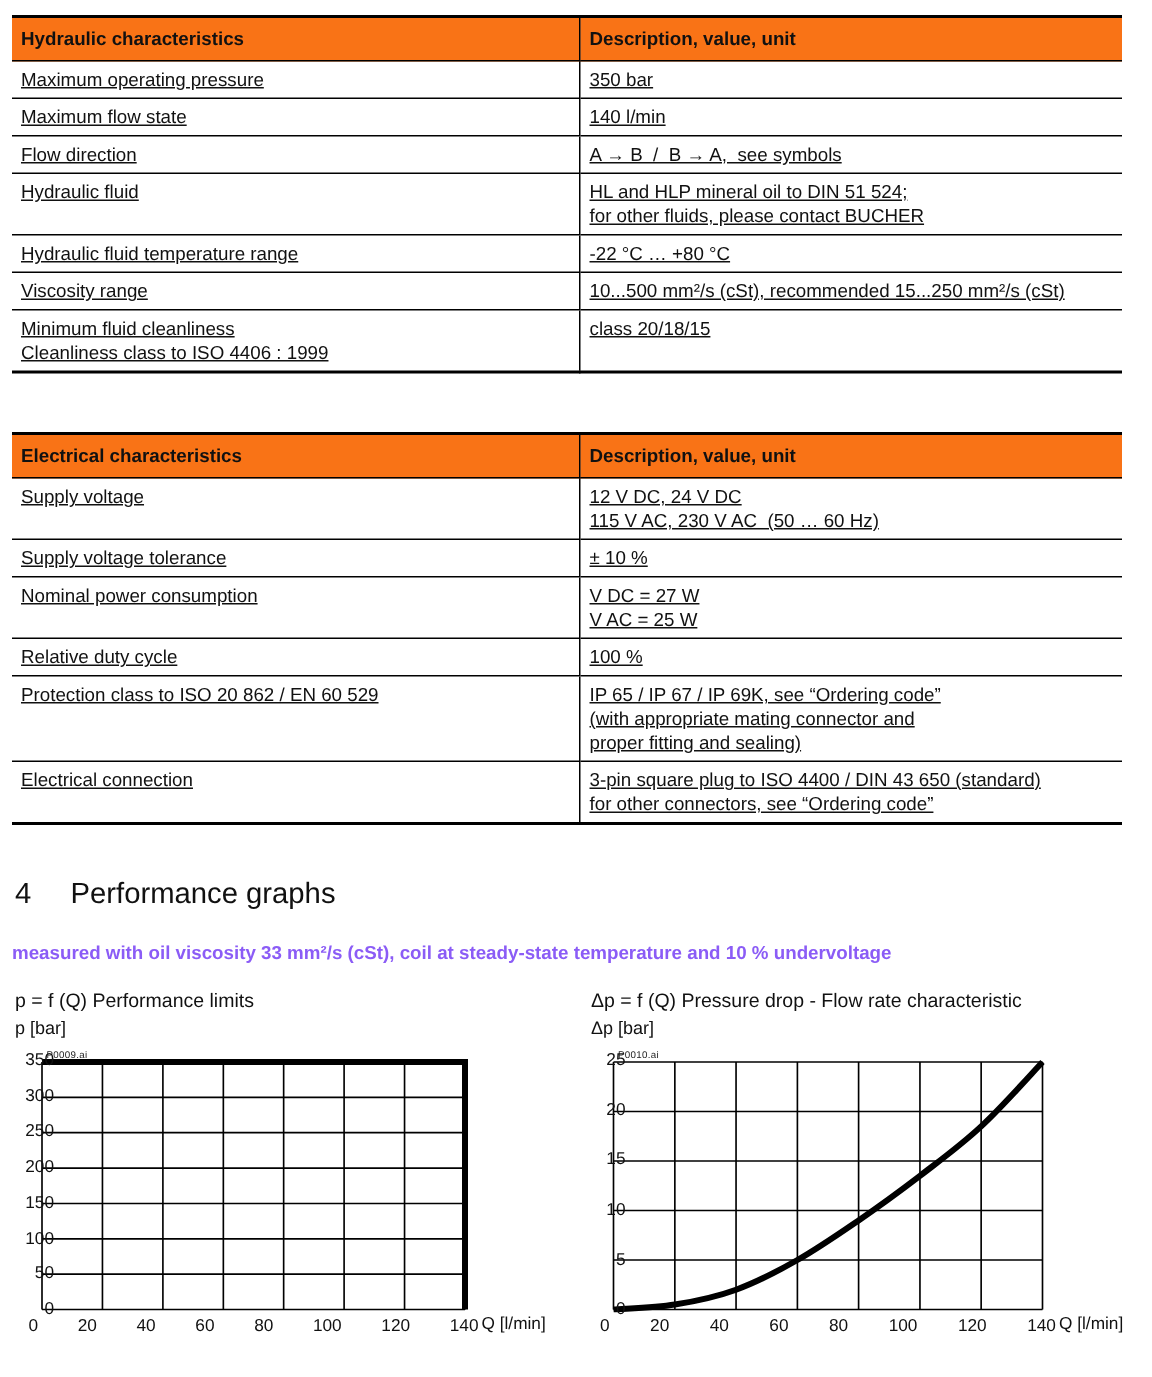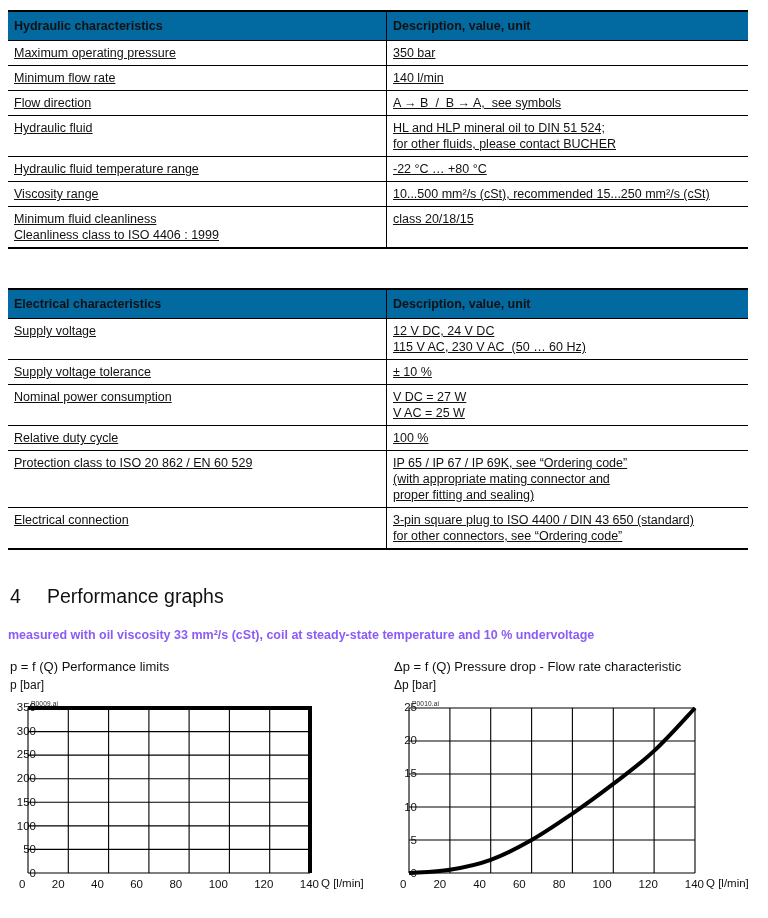--- a/index.html
+++ b/index.html
@@ -16,21 +16,21 @@
     border-top:2px solid #000;border-bottom:2px solid #000;
     font-size:12.5px;line-height:16px;color:#111;
   }
   table.data-table td{
     padding:4px 8px 4px 6px;vertical-align:top;
   }
   table.data-table td:first-child{
     width:364px;border-right:1px solid #000;
   }
   table.data-table tr.hdr td{
-    background:#0369a1;font-weight:bold;padding:6px 8px 6px 6px;
+    background:#f97316;font-weight:bold;padding:6px 8px 6px 6px;
     border-bottom:1px solid #000;
   }
   table.data-table tr.row td{border-top:1px solid #000;text-decoration:underline;}
   table.data-table tr.hdr + tr.row td{border-top:none;}
   .cellline{white-space:pre-wrap;}
   
   .section-head{position:absolute;left:10px;top:585px;font-size:19.5px;color:#111;}
   .section-head .num{display:inline-block;width:37px;}
   .note{position:absolute;left:8px;top:628px;font-size:12.5px;color:#8b5cf6;white-space:pre-wrap;font-weight:bold;}
   
@@ -69,21 +69,21 @@
   <tr class="row">
     <td>
           <div class="cellline">Maximum operating pressure</div>
         </td>
     <td>
           <div class="cellline">350 bar</div>
         </td>
   </tr>
   <tr class="row">
     <td>
-          <div class="cellline">Minimum flow rate</div>
+          <div class="cellline">Maximum flow state</div>
         </td>
     <td>
           <div class="cellline">140 l/min</div>
         </td>
   </tr>
   <tr class="row">
     <td>
           <div class="cellline">Flow direction</div>
         </td>
     <td>

